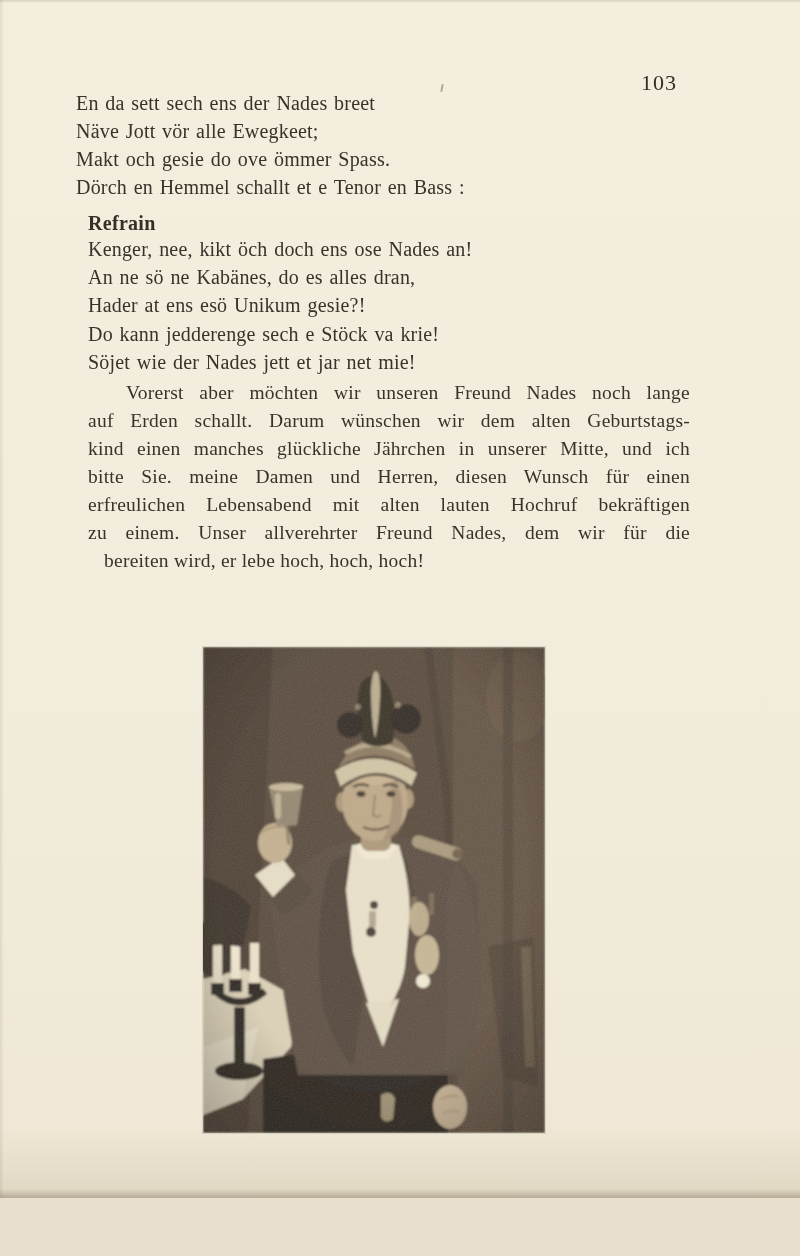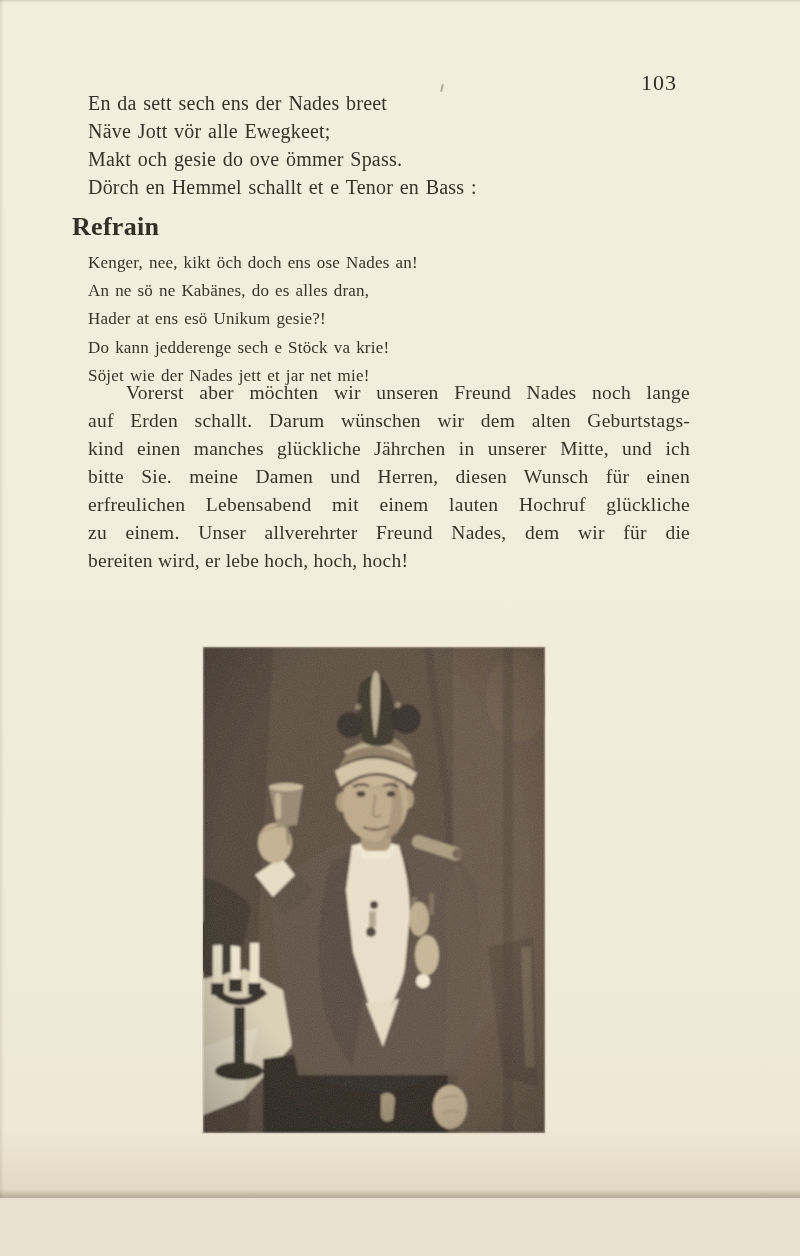--- a/index.html
+++ b/index.html
@@ -17,32 +17,32 @@
   .edge-left { position:absolute; left:0; top:0; width:4px; height:1256px;
     background:linear-gradient(90deg,rgba(110,100,84,.14),rgba(110,100,84,0)); }
   .edge-bottom { position:absolute; left:0; bottom:0; width:800px; height:9px;
     background:linear-gradient(0deg,rgba(118,106,84,.40),rgba(118,106,84,0)); }
 
   .page-number {
     position:absolute; left:641px; top:70px;
     font-size:22px; letter-spacing:1px; color:#332d26;
   }
 
-  .verse { position:absolute; left:88px; top:89px; font-size:20px; line-height:28px;
+  .verse { position:absolute; left:76px; top:89px; font-size:20px; line-height:28px;
     letter-spacing:.2px; word-spacing:1.5px; white-space:nowrap; }
-  .refrain-heading { position:absolute; left:72px; top:212px; font-size:26px;
+  .refrain-heading { position:absolute; left:88px; top:212px; font-size:20px;
     font-weight:bold; letter-spacing:.3px; color:#352f27; }
-  .refrain { position:absolute; left:88px; top:249px; font-size:17px; line-height:28.2px;
+  .refrain { position:absolute; left:88px; top:235px; font-size:20px; line-height:28.2px;
     letter-spacing:.2px; word-spacing:1.5px; white-space:nowrap; }
 
   .paragraph { position:absolute; left:88px; top:379px; width:602px;
     font-size:19.5px; line-height:28px; letter-spacing:.25px;font-family:Liberation Serif, serif; }
   .para-line { text-align:justify; text-align-last:justify; height:28px; overflow:hidden; }
   .para-line.first { text-indent:38px; }
-  .para-line.last { text-align-last:left; }
+  .para-line.last { text-align-last:left;margin-left:16px; }
 
   .photo {
     position:absolute; left:203px; top:647px; width:342px; height:486px;
     margin:0; padding:0; box-shadow:0 0 0 1px rgba(90,80,66,.15);
   }
   .photo svg { display:block; width:342px; height:486px; }
 
   .stray-c { position:absolute; left:27px; top:1198px; font-size:15px; color:#8d8370;
     opacity:.5; font-family:"Liberation Serif",serif; }
   .stray-tick { position:absolute; left:441px; top:84px; width:2px; height:8px;
@@ -73,21 +73,21 @@
     <div class="verse-line">Hader at ens esö Unikum gesie?!</div>
     <div class="verse-line">Do kann jedderenge sech e Stöck va krie!</div>
     <div class="verse-line">Söjet wie der Nades jett et jar net mie!</div>
   </div>
 
   <div class="paragraph">
     <div class="para-line first">Vorerst aber möchten wir unseren Freund Nades noch lange</div>
     <div class="para-line">auf Erden schallt. Darum wünschen wir dem alten Geburtstags-</div>
     <div class="para-line">kind einen manches glückliche Jährchen in unserer Mitte, und ich</div>
     <div class="para-line">bitte Sie. meine Damen und Herren, diesen Wunsch für einen</div>
-    <div class="para-line">erfreulichen Lebensabend mit einem lauten Hochruf glückliche</div>
+    <div class="para-line">erfreulichen Lebensabend mit alten lauten Hochruf bekräftigen</div>
     <div class="para-line">zu einem. Unser allverehrter Freund Nades, dem wir für die</div>
     <div class="para-line last">bereiten wird, er lebe hoch, hoch, hoch!</div>
   </div>
 
   <figure class="photo" aria-label="Black-and-white photograph of a man in a carnival uniform with plumed cap raising a glass in a toast beside a candlelit table">
     <svg viewBox="0 0 342 486" xmlns="http://www.w3.org/2000/svg">
       <defs>
         <filter id="soft">
             <feGaussianBlur stdDeviation="0.8"></feGaussianBlur>
           </filter>

